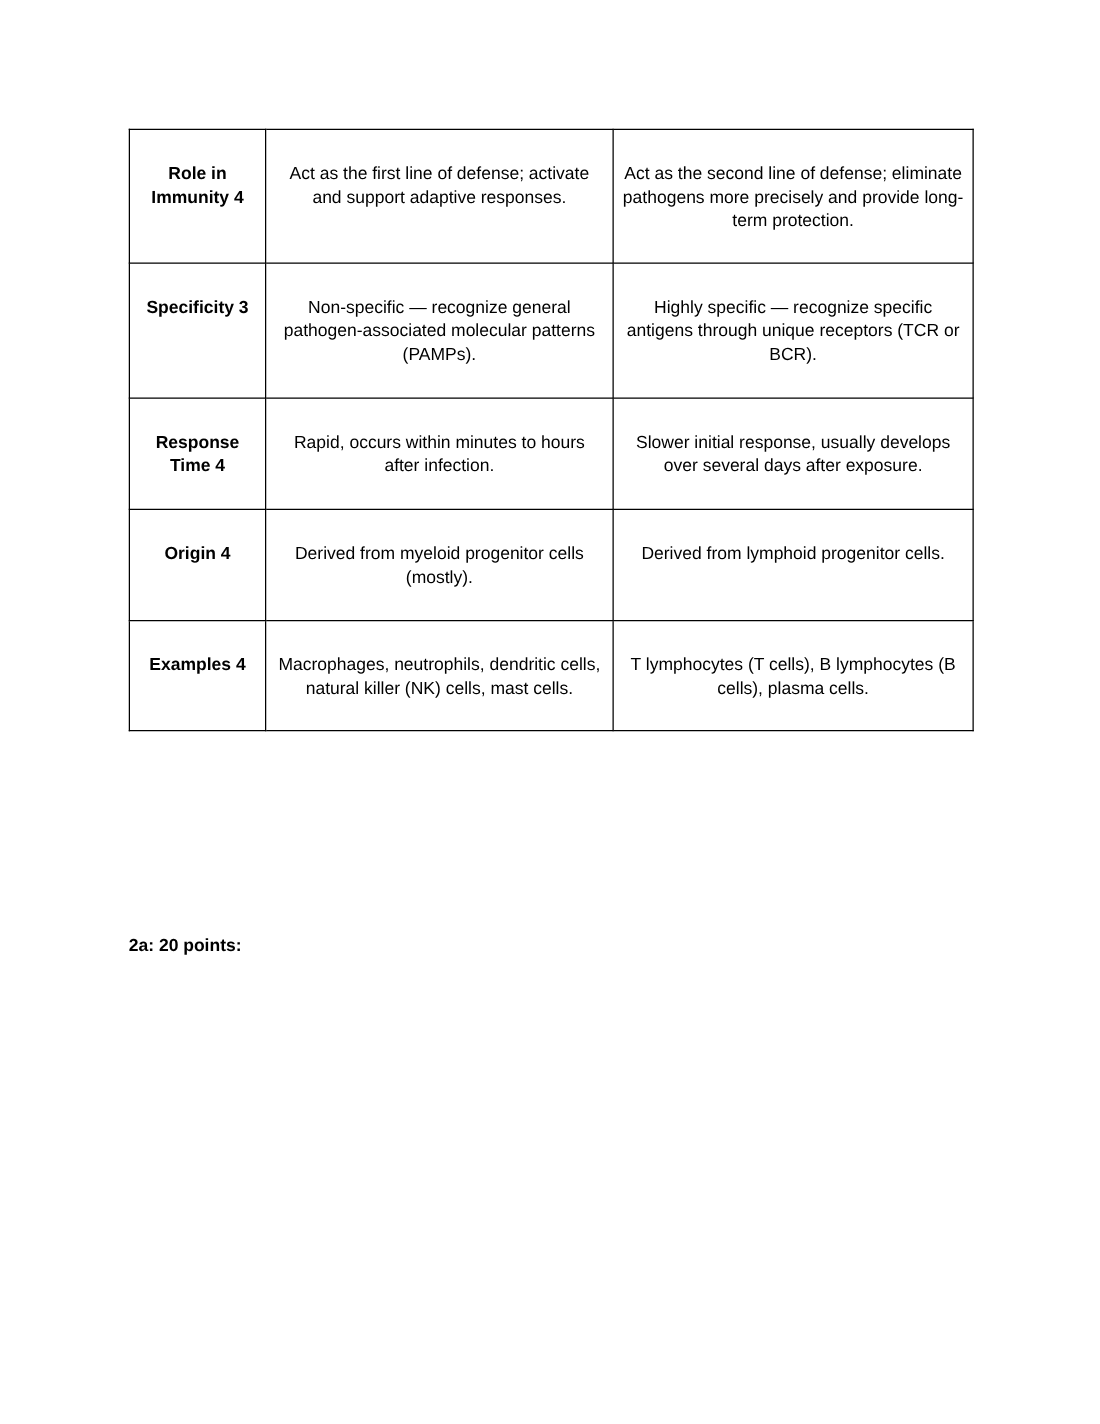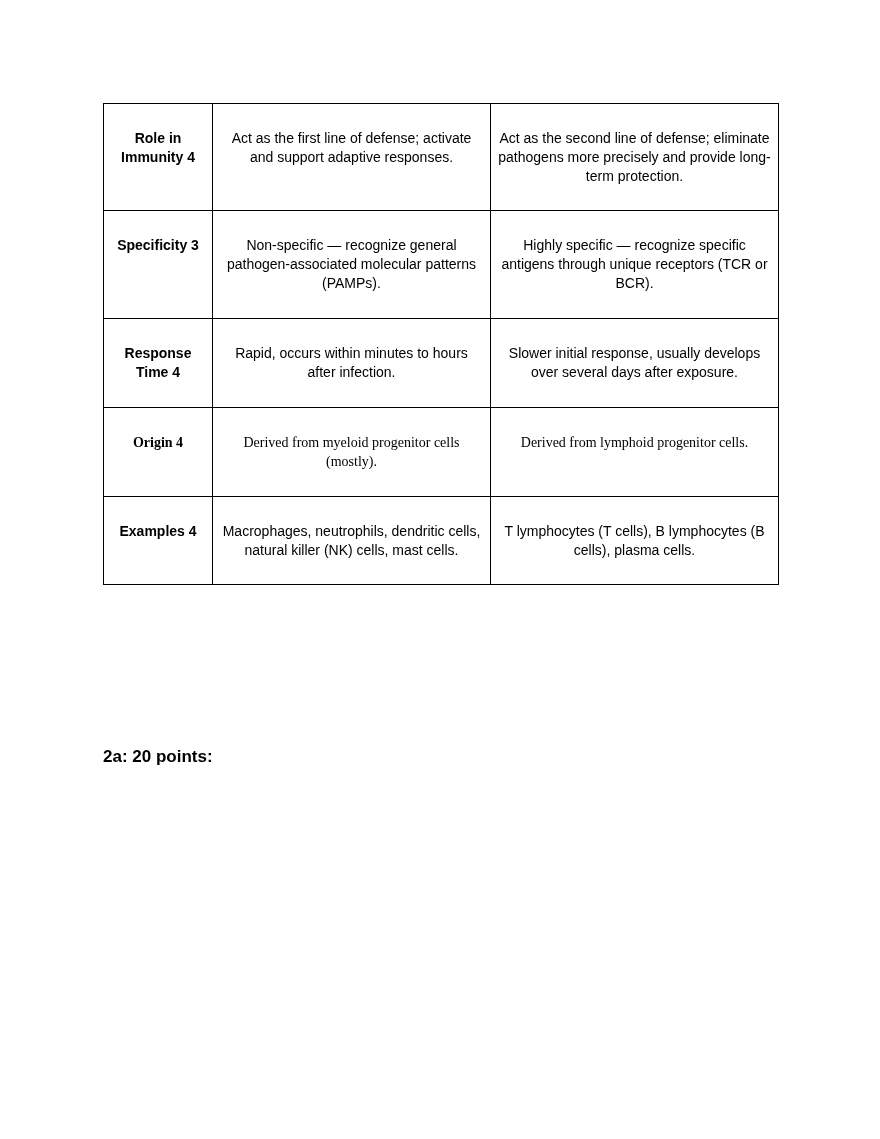--- a/index.html
+++ b/index.html
@@ -42,27 +42,27 @@
     table.comparison td.label {
       font-weight: bold;
     }
     col.c1 { width: 109px; }
     col.c2 { width: 278px; }
     col.c3 { width: 288px; }
     tr.r1 { height: 107px; }
     tr.r2 { height: 108px; }
     tr.r3 { height: 89px; }
     tr.r4 { height: 108px; }
-    tr.r5 { height: 89px; font-family: Liberation Serif, serif; }
+    tr.r5 { height: 89px; }
     tr.r6 { height: 88px; margin-top: 40px; }
     .section-heading {
       position: absolute;
       left: 103px;
       top: 747px;
-      font-size: 17px;
+      font-size: 14px;
       font-weight: bold;
       line-height: 19px;
     }
   </style>
 </head>
 <body>
 
 <div class="page">
   <table class="comparison">
     <colgroup>

